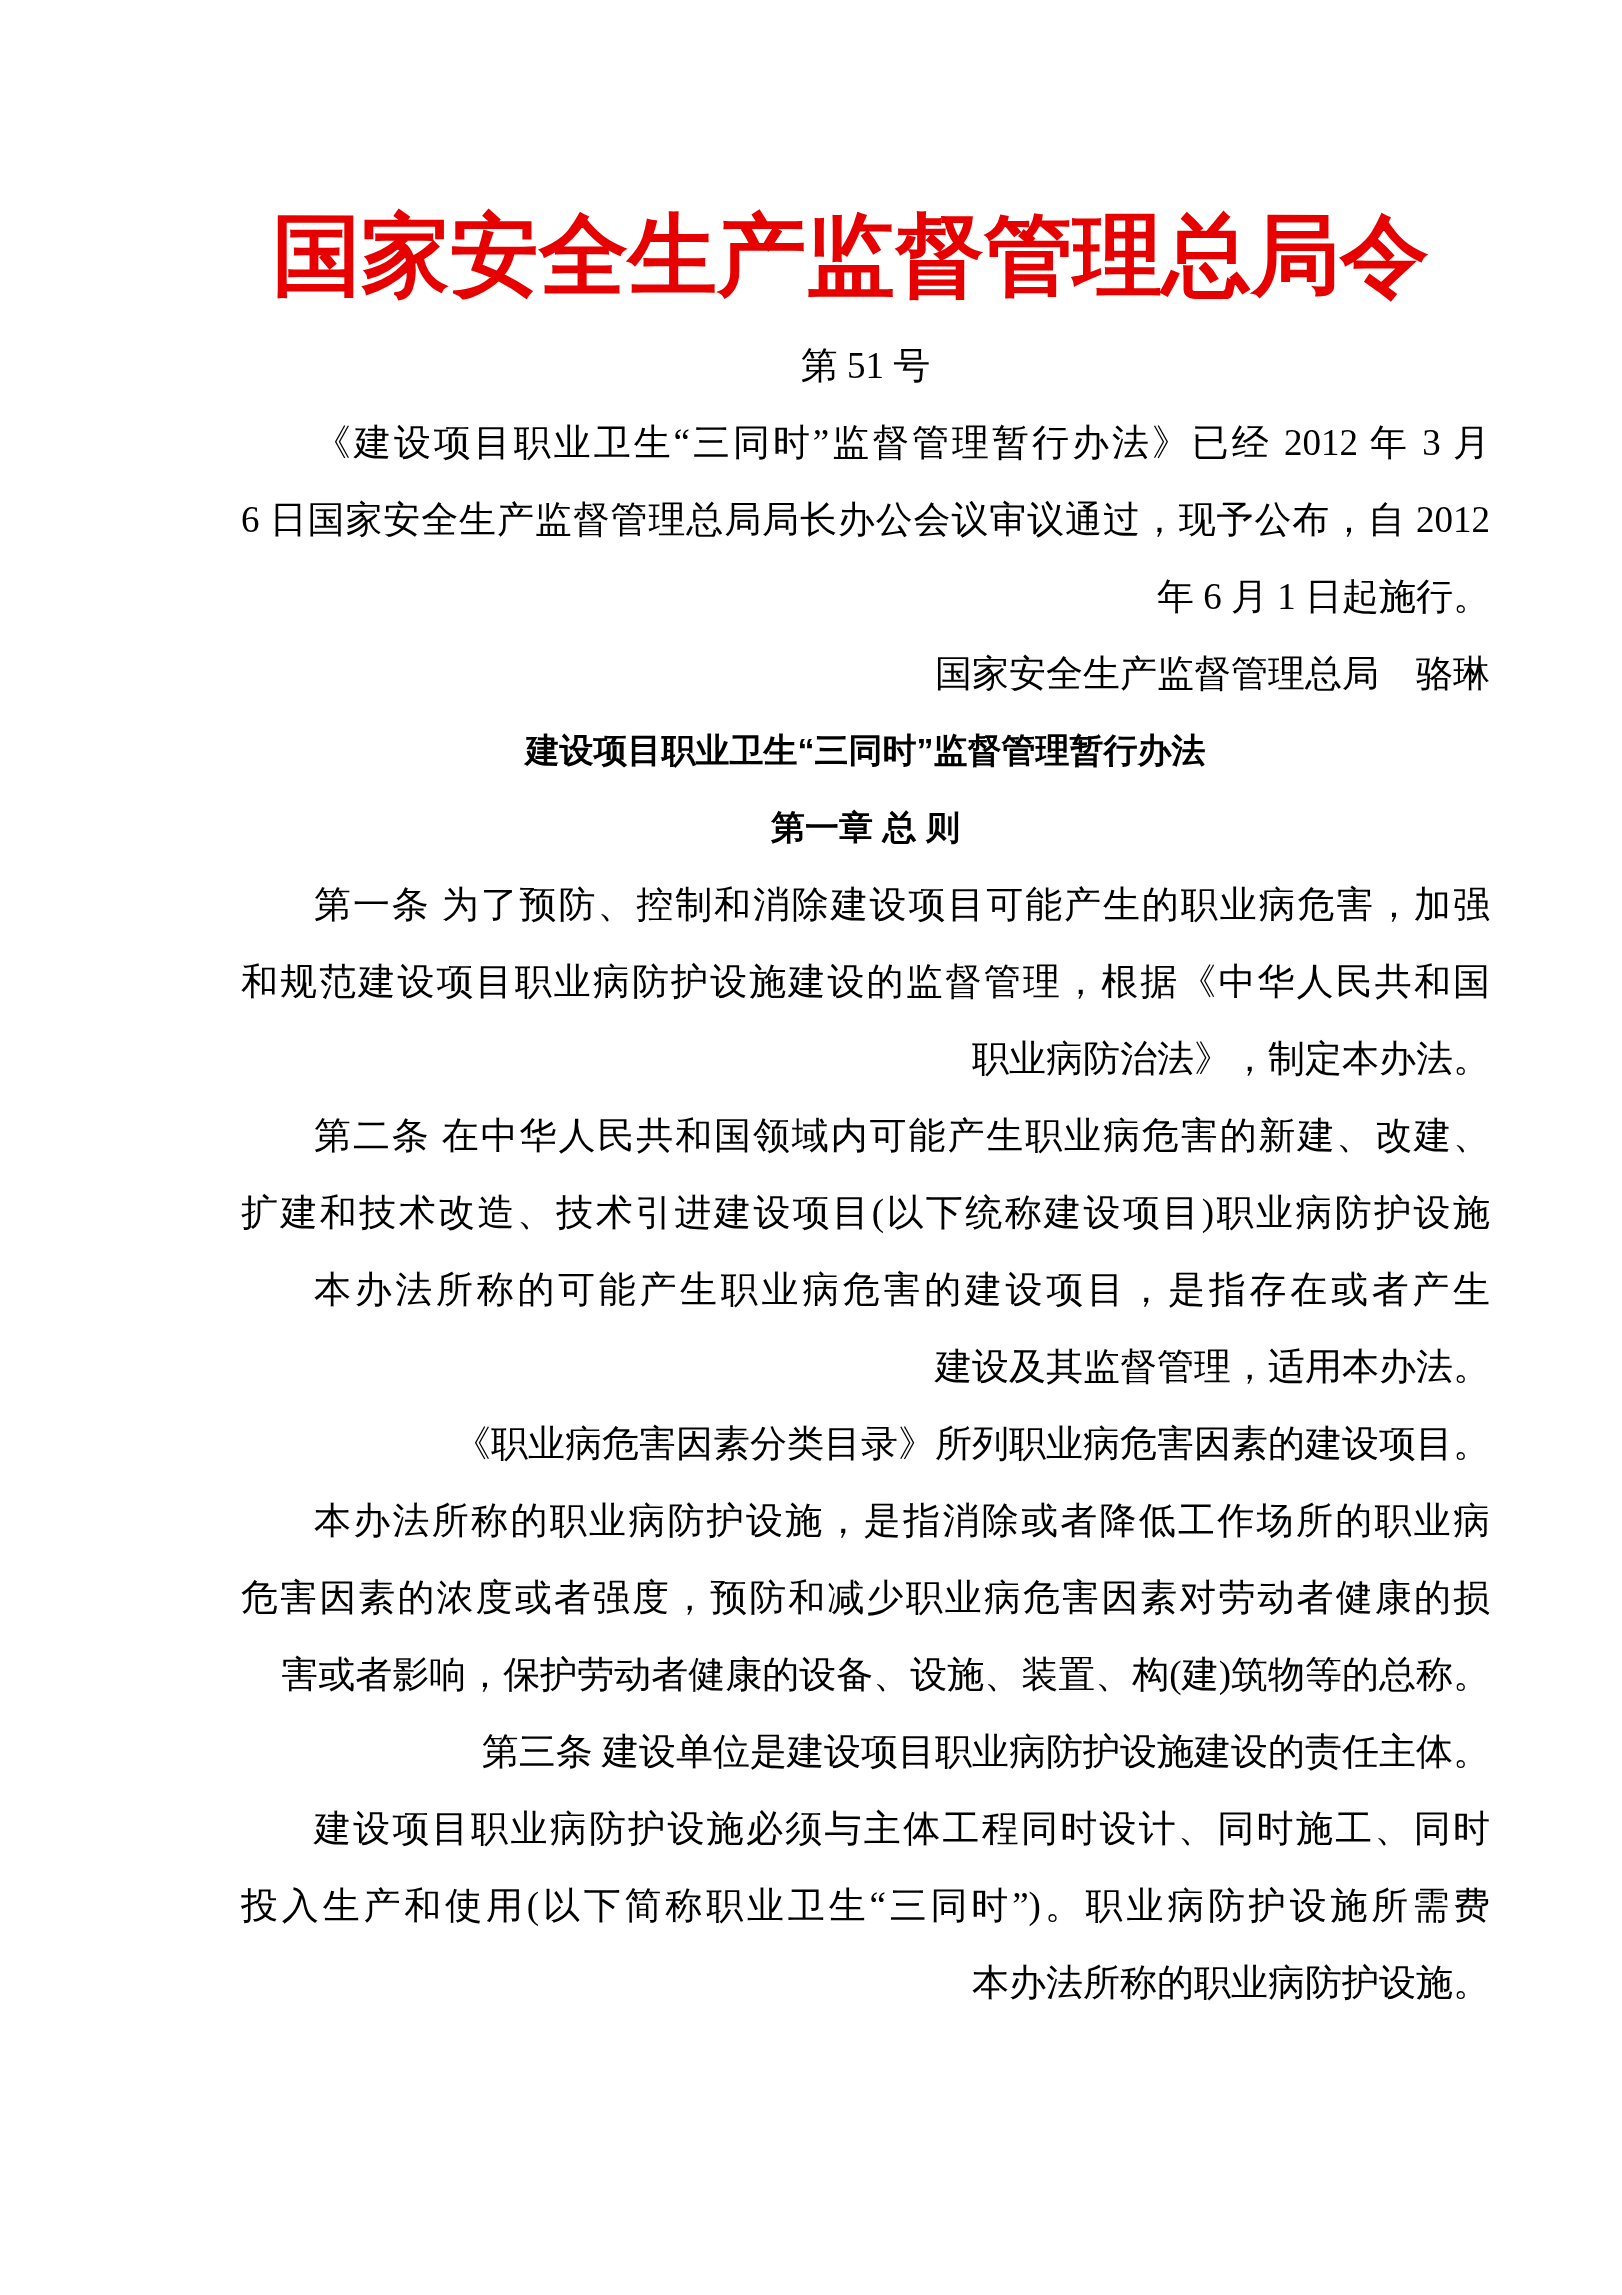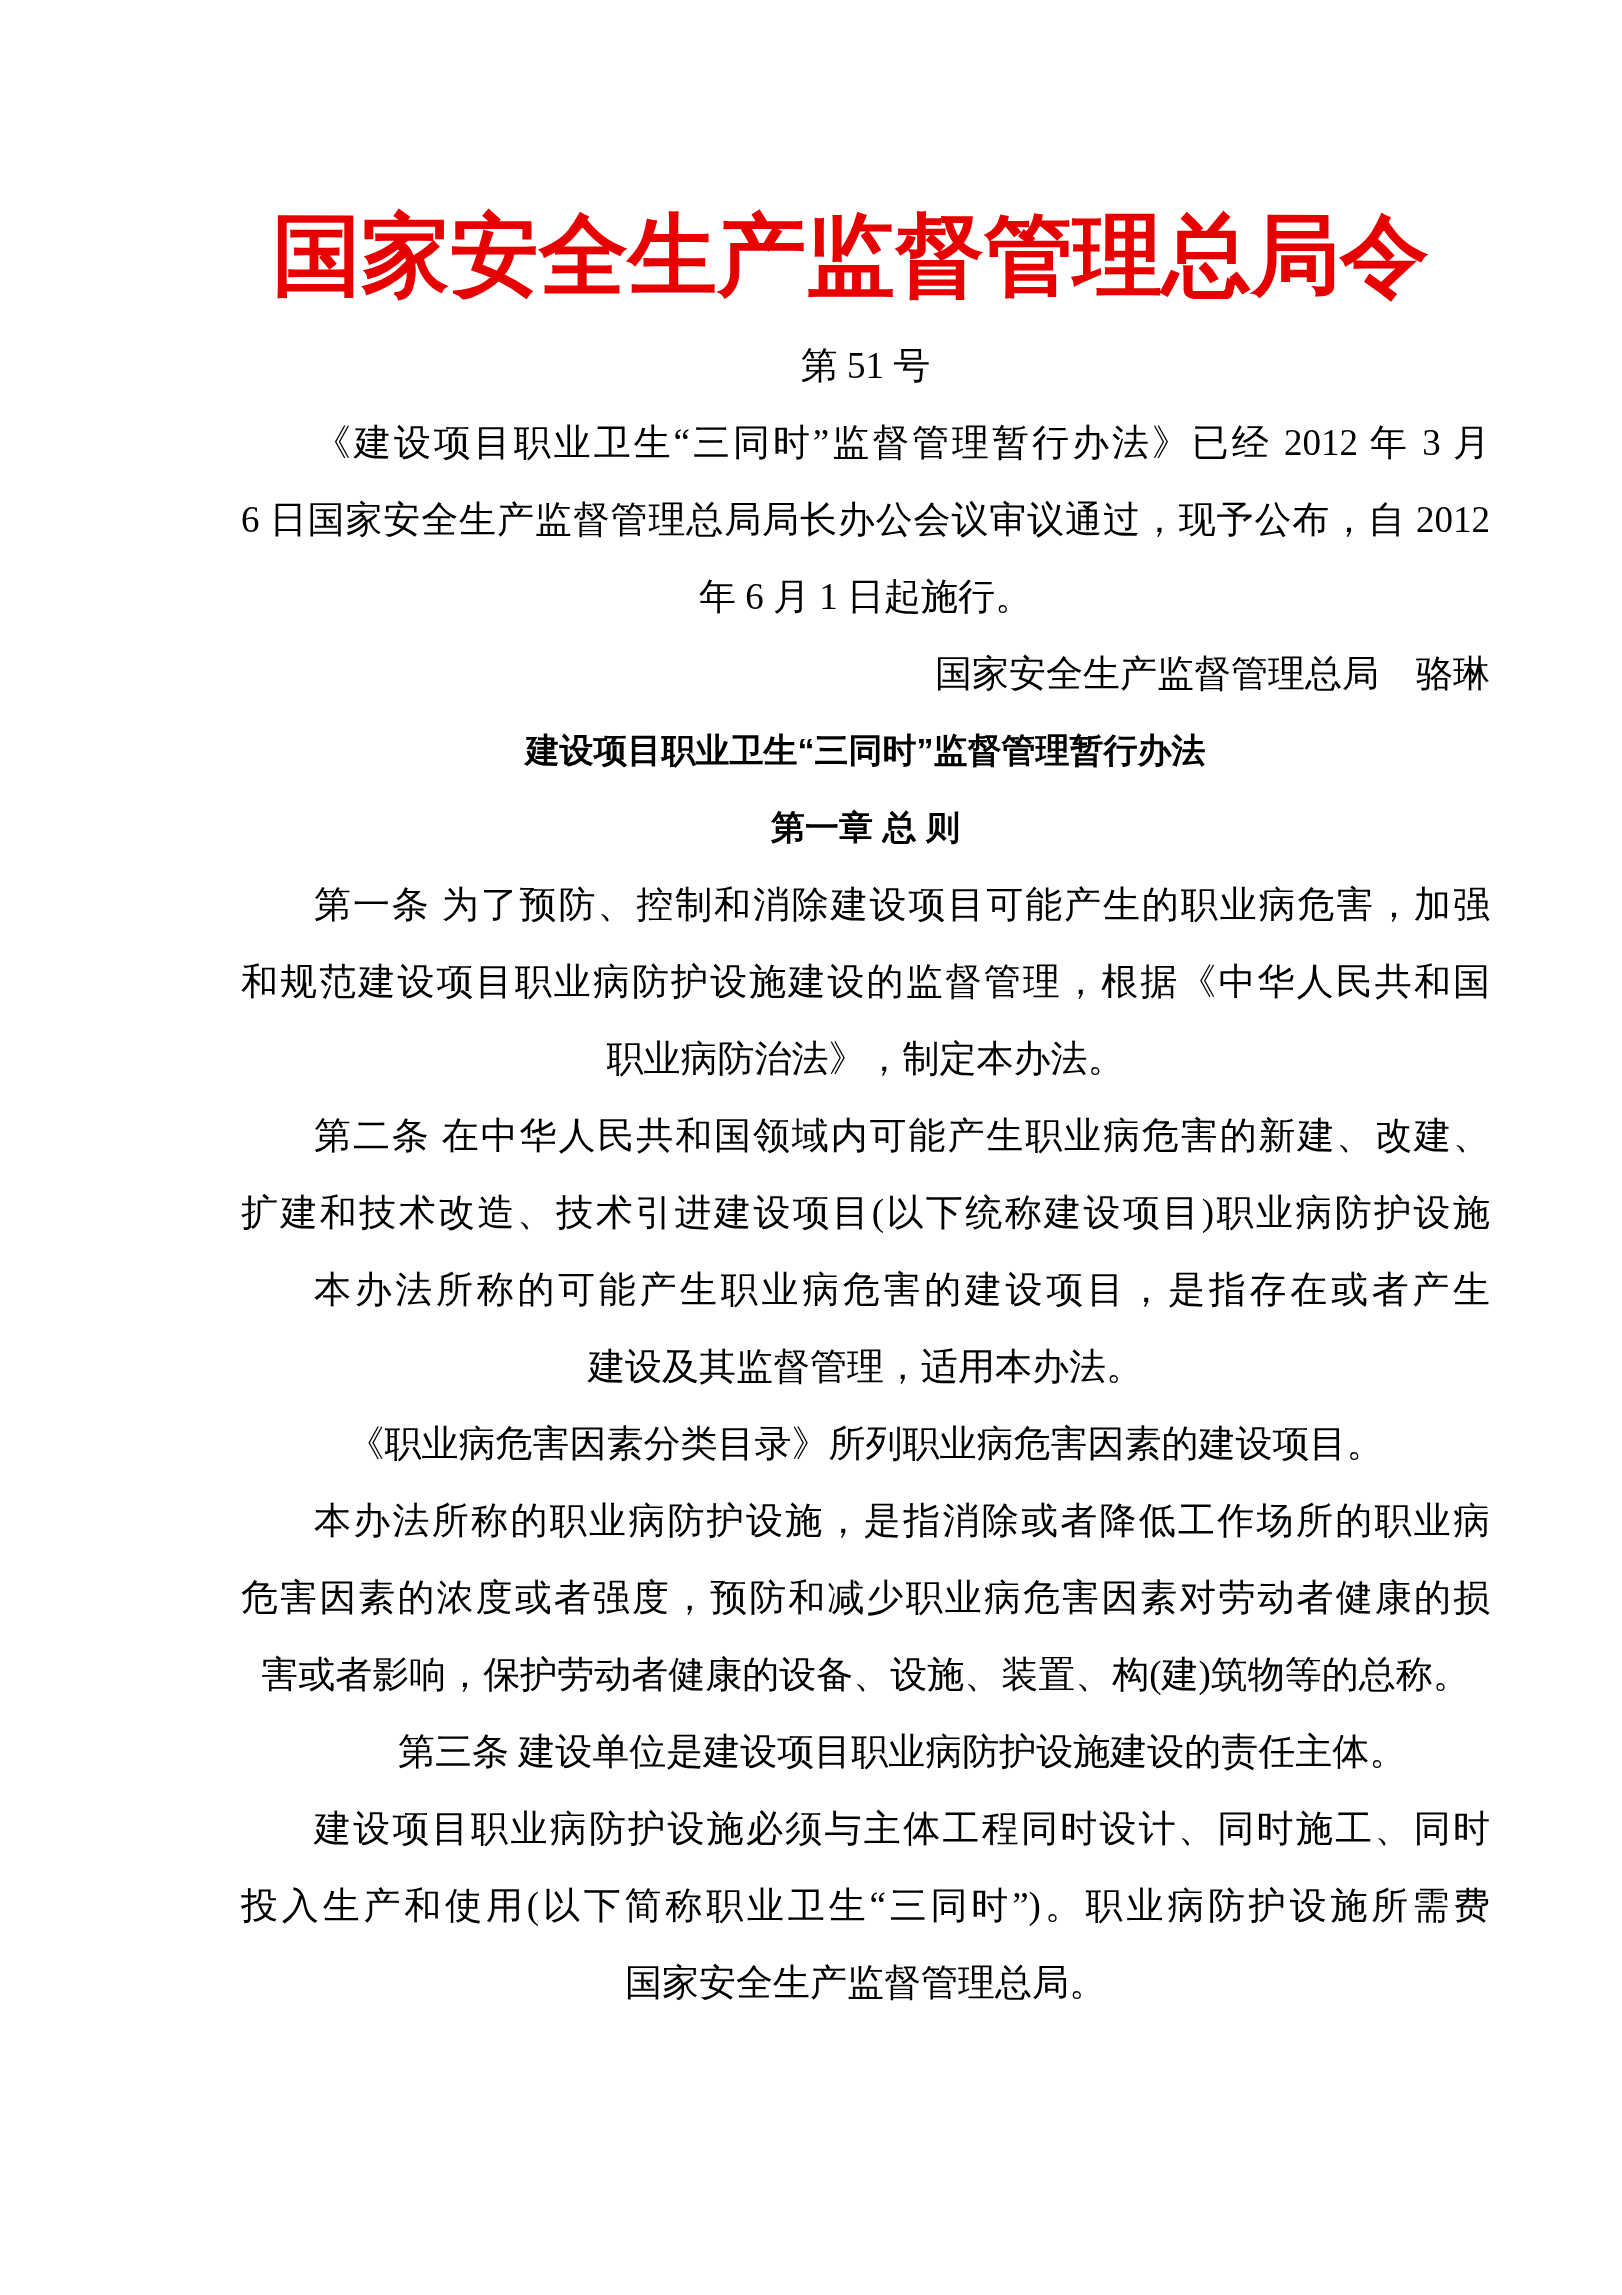--- a/index.html
+++ b/index.html
@@ -33,21 +33,21 @@
   }
   
   .content {
     margin: 22px 4px 0 202px;
     width: 1249px;
   }
   .line {
     height: 77px;
     line-height: 77px;
     font-size: 37px;
-    text-align: center;
+    text-align: right;
     white-space: nowrap;
   }
   .line.center {
     text-align: center;
   }
   .line.right {
     text-align: right;
   }
   .line.indent {
     text-indent: 73px;
@@ -97,17 +97,17 @@
     <div class="line">《职业病危害因素分类目录》所列职业病危害因素的建设项目。</div>
 
     <div class="line indent fill">本办法所称的职业病防护设施，是指消除或者降低工作场所的职业病</div>
     <div class="line fill">危害因素的浓度或者强度，预防和减少职业病危害因素对劳动者健康的损</div>
     <div class="line">害或者影响，保护劳动者健康的设备、设施、装置、构(建)筑物等的总称。</div>
 
     <div class="line indent">第三条 建设单位是建设项目职业病防护设施建设的责任主体。</div>
 
     <div class="line indent fill">建设项目职业病防护设施必须与主体工程同时设计、同时施工、同时</div>
     <div class="line fill">投入生产和使用(以下简称职业卫生“三同时”)。职业病防护设施所需费</div>
-    <div class="line">国家安全生产监督管理总局。</div>
+    <div class="line">本办法所称的职业病防护设施。</div>
 
   </div>
 </div>
 
 
 </body></html>

